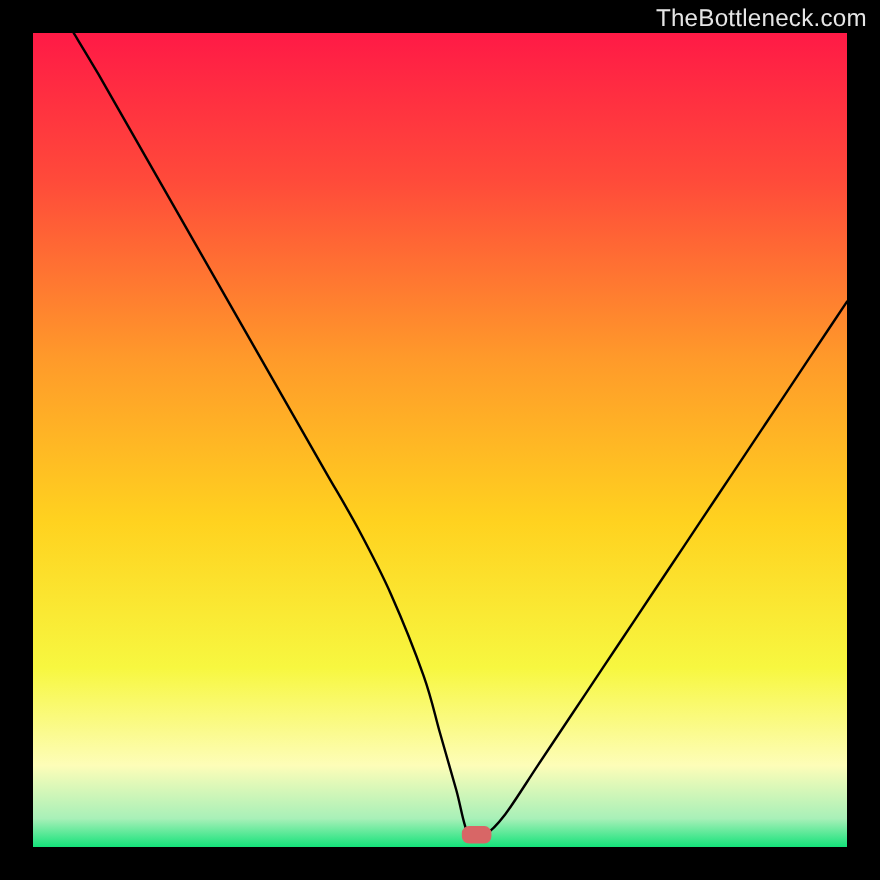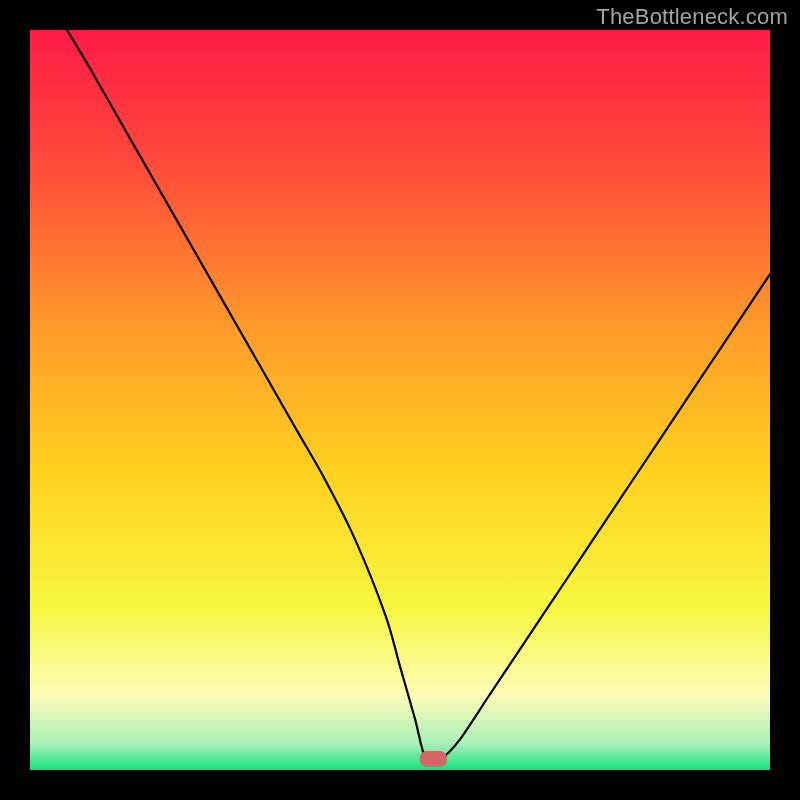--- a/index.html
+++ b/index.html
@@ -27,21 +27,21 @@
   }
   .plot-area svg {
     display: block;
     width: 740px;
     height: 740px;
   }
   .watermark {
     position: absolute;
     top: 4px;
     right: 12px;
-    color: #a3a3a3;
+    color: #e5e5e5;
     font-size: 22px;
     font-weight: 500;
     letter-spacing: 0.2px;
     user-select: none;
   }
   .minimum-marker {
     fill: #d86666;
     stroke: #d86666;
   }
 </style>

